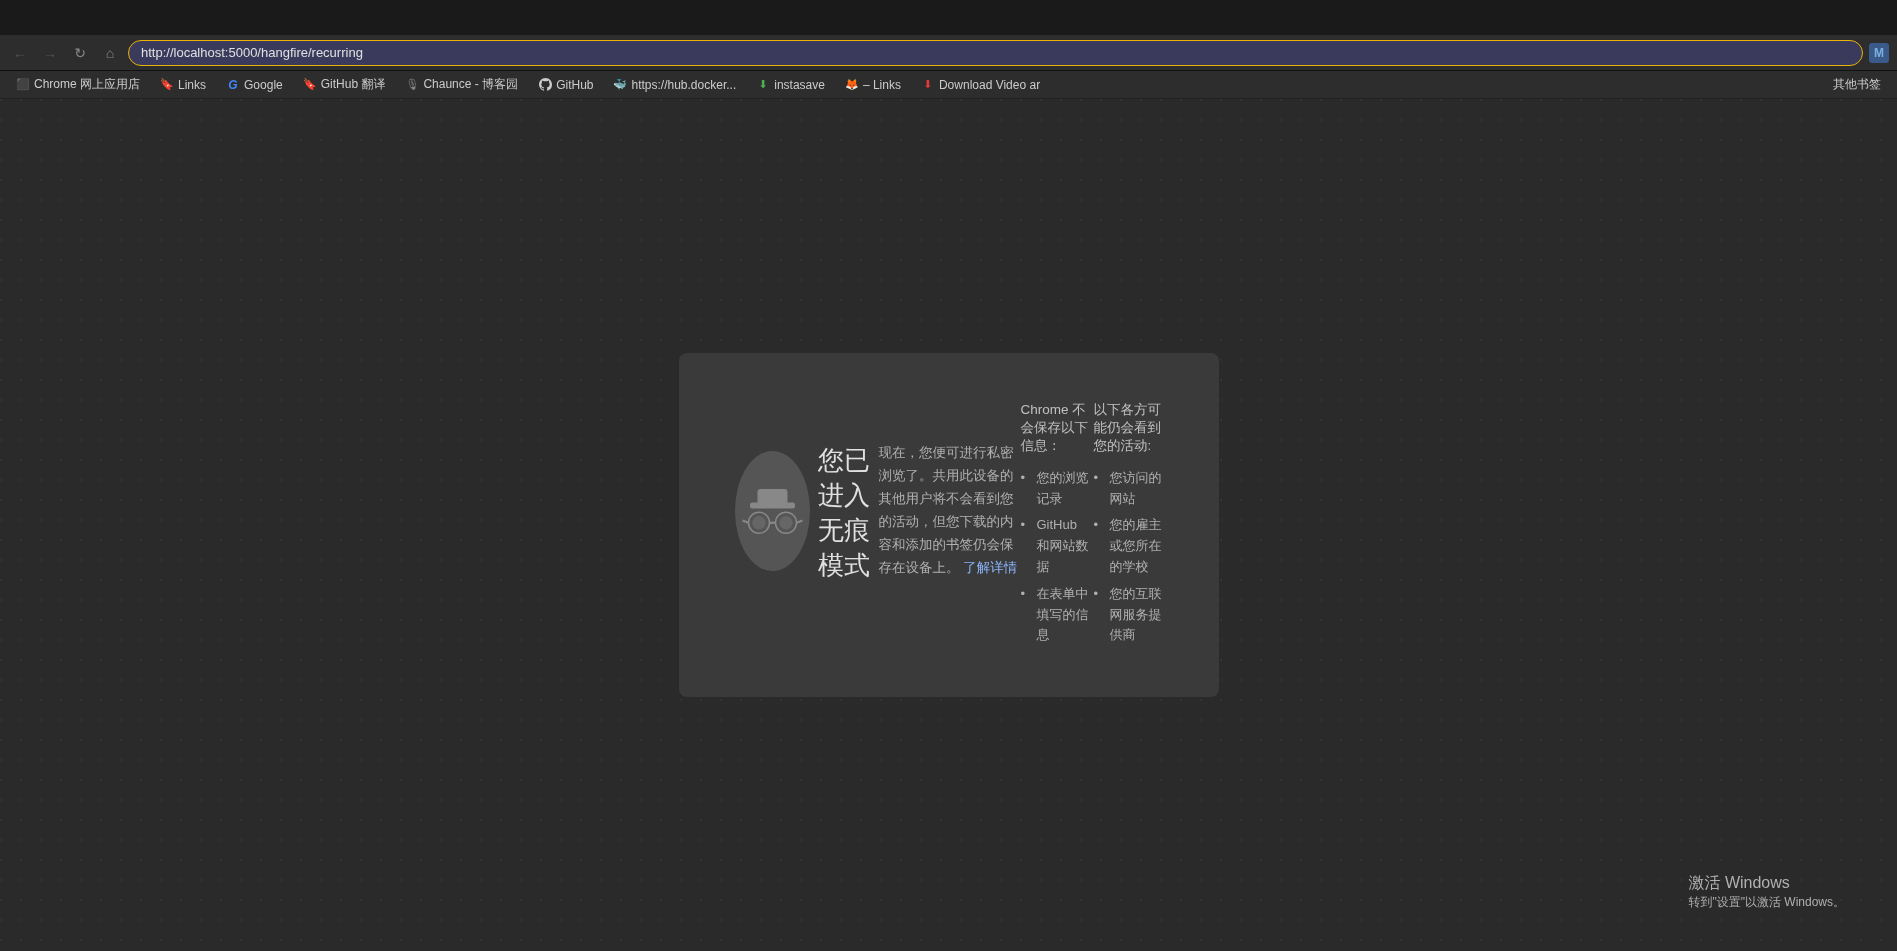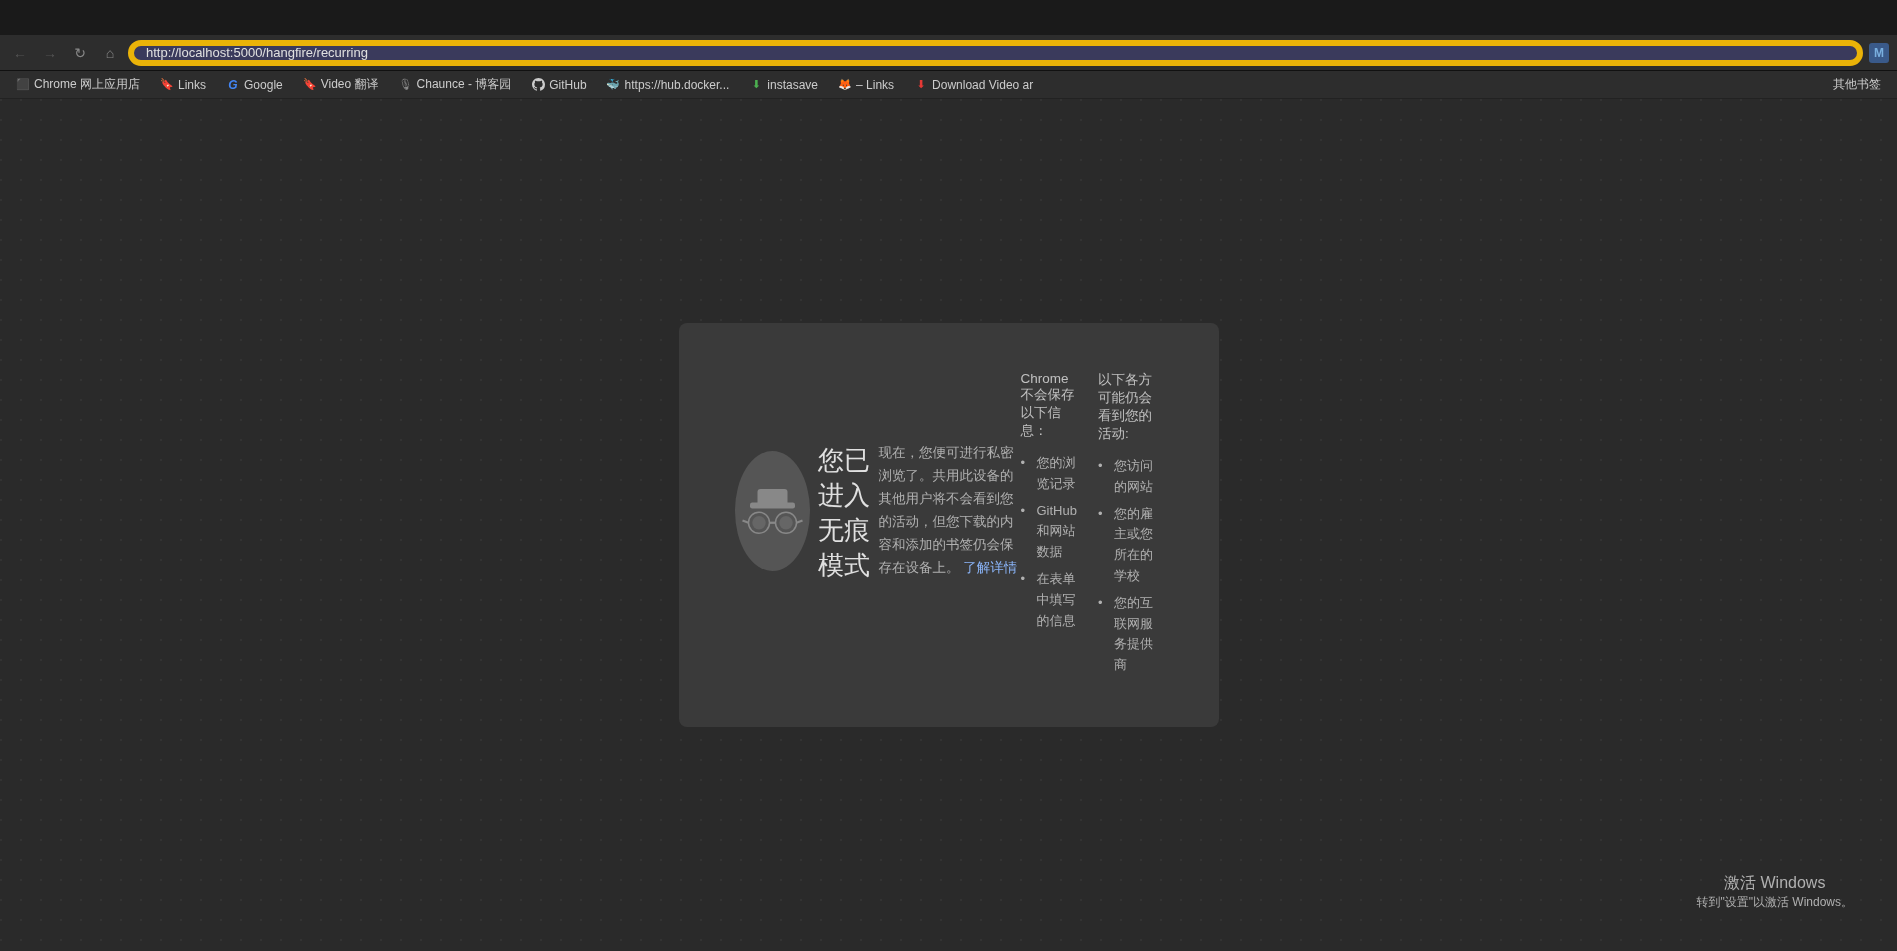--- a/index.html
+++ b/index.html
@@ -57,21 +57,21 @@
     }
 
     .address-bar-container {
       flex: 1;
       height: 26px;
       background: #3a3a5c;
       border-radius: 13px;
       display: flex;
       align-items: center;
       padding: 0 12px;
-      border: 6px solid #eab308;
+      border: 1px solid #eab308;
     }
 
     .address-bar {
       flex: 1;
       background: transparent;
       border: none;
       outline: none;
       color: #e0e0e0;
       font-size: 13px;
       font-family: 'Microsoft YaHei', Arial, sans-serif;
@@ -193,21 +193,21 @@
     }
 
     .incognito-desc a {
       color: #8ab4f8;
       text-decoration: none;
     }
 
     
     .lists-container {
       display: flex;
-      gap: 13px;
+      gap: 4px;
       width: 100%;
     }
 
     .list-column {
       flex: 1;
     }
 
     .list-header {
       color: #c0c0c0;
       font-size: 13.5px;
@@ -231,22 +231,22 @@
       content: '•';
       position: absolute;
       left: 0;
       color: #b0b0b0;
     }
 
     
     .windows-activation {
       position: absolute;
       bottom: 40px;
-      right: 44px;
-      text-align: center;
+      right: 52px;
+      text-align: left;
     }
 
     .windows-activation-title {
       color: #b0b0b0;
       font-size: 16px;
     }
 
     .windows-activation-subtitle {
       color: #b0b0b0;
       font-size: 12px;
@@ -294,21 +294,21 @@
       <span>Links</span>
     </div>
 
     <div class="bookmark-item">
       <span class="bookmark-icon favicon-google" style="font-style:italic;font-weight:bold;font-size:12px;">G</span>
       <span>Google</span>
     </div>
 
     <div class="bookmark-item">
       <span class="bookmark-icon favicon-translate">🔖</span>
-      <span>Video 翻译</span>
+      <span>GitHub 翻译</span>
     </div>
 
     <div class="bookmark-item">
       <span class="bookmark-icon favicon-whisper">🎙</span>
       <span>Chaunce - 博客园</span>
     </div>
 
     <div class="bookmark-item">
       <span class="bookmark-icon">
         <svg width="13" height="13" viewBox="0 0 16 16" fill="#ccc">

